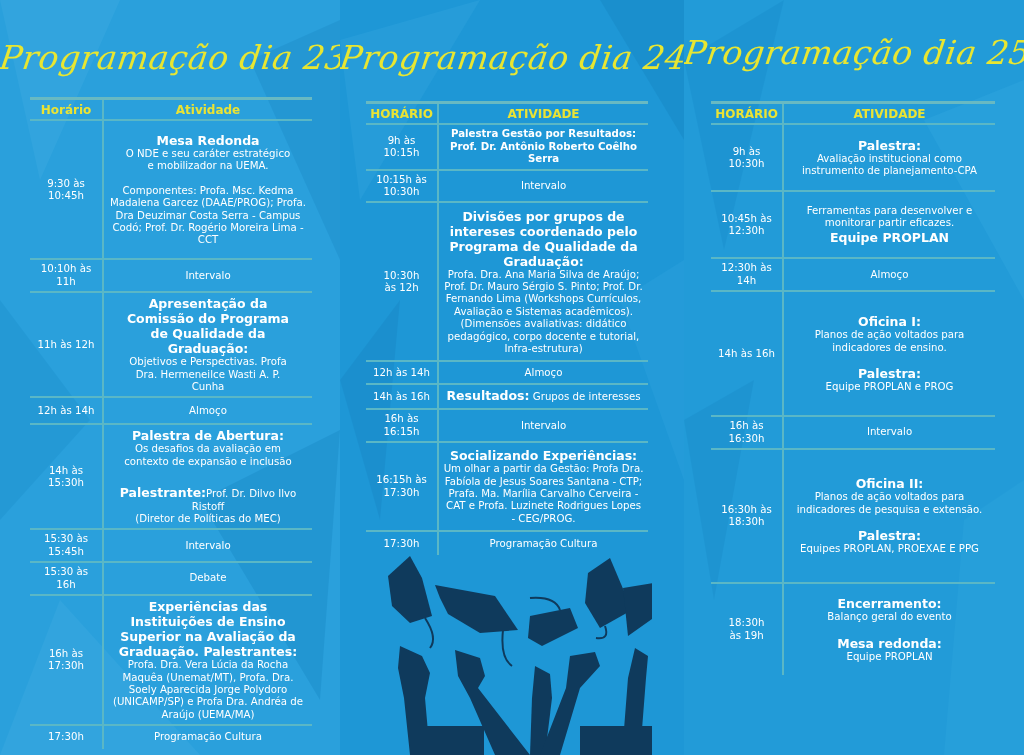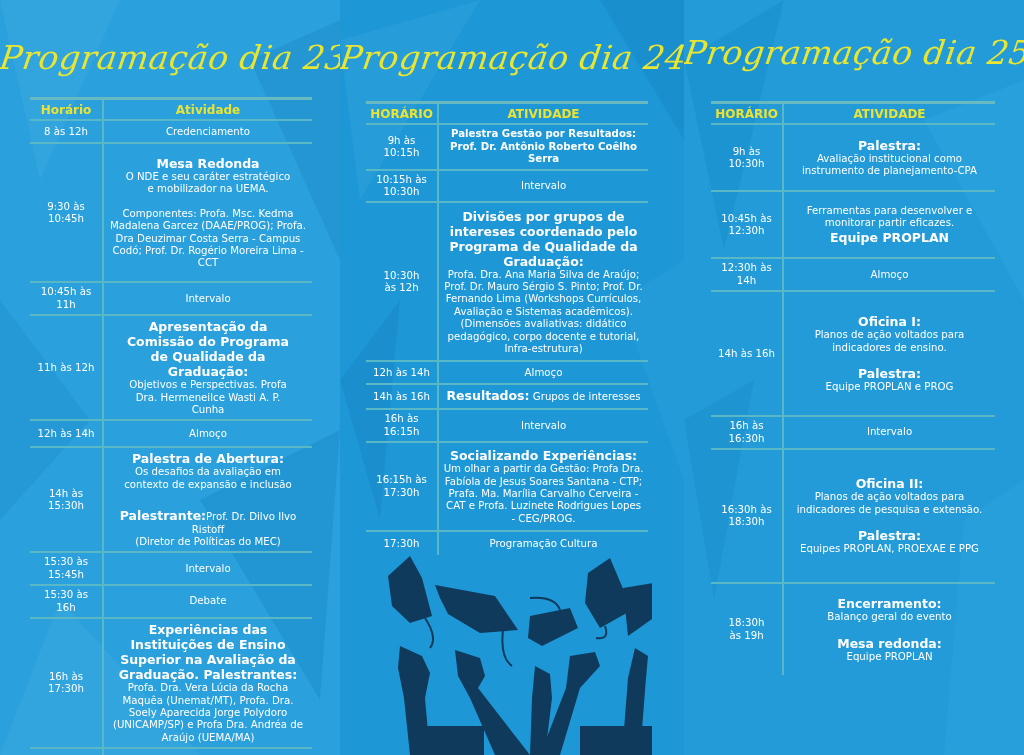--- a/index.html
+++ b/index.html
@@ -92,35 +92,31 @@
     </svg>
 
     <div class="title">Programação dia 23</div>
 
     <table class="sched">
       <tbody>
           <tr class="head">
         <th class="time">Horário</th>
         <th>Atividade</th>
       </tr>
-      <tr style="height:23px">
-        <td class="time">8 às 12h</td>
-        <td>Credenciamento</td>
-      </tr>
       <tr style="height:139px">
         <td class="time"><span style="display:inline-block;width:44px">9:30 às 10:45h</span></td>
         <td>
           <span class="bold">Mesa Redonda</span>
           <span class="block" style="padding:0 14px">O NDE e seu caráter estratégico e mobilizador na UEMA.</span>
           <span class="gap"></span>
           <span class="block">Componentes: Profa. Msc. Kedma Madalena Garcez (DAAE/PROG); Profa. Dra Deuzimar Costa Serra - Campus Codó; Prof. Dr. Rogério Moreira  Lima -CCT</span>
         </td>
       </tr>
       <tr style="height:27px">
-        <td class="time">10:45h às 11h</td>
+        <td class="time">10:10h às 11h</td>
         <td>Intervalo</td>
       </tr>
       <tr style="height:99px">
         <td class="time">11h às 12h</td>
         <td>
           <span class="bold" style="padding:0 18px">Apresentação da Comissão do Programa de Qualidade da Graduação:</span>
           <span class="block" style="padding:0 10px">Objetivos e Perspectivas. Profa  Dra. Hermeneilce Wasti A. P. Cunha</span>
         </td>
       </tr>
       <tr style="height:27px">

